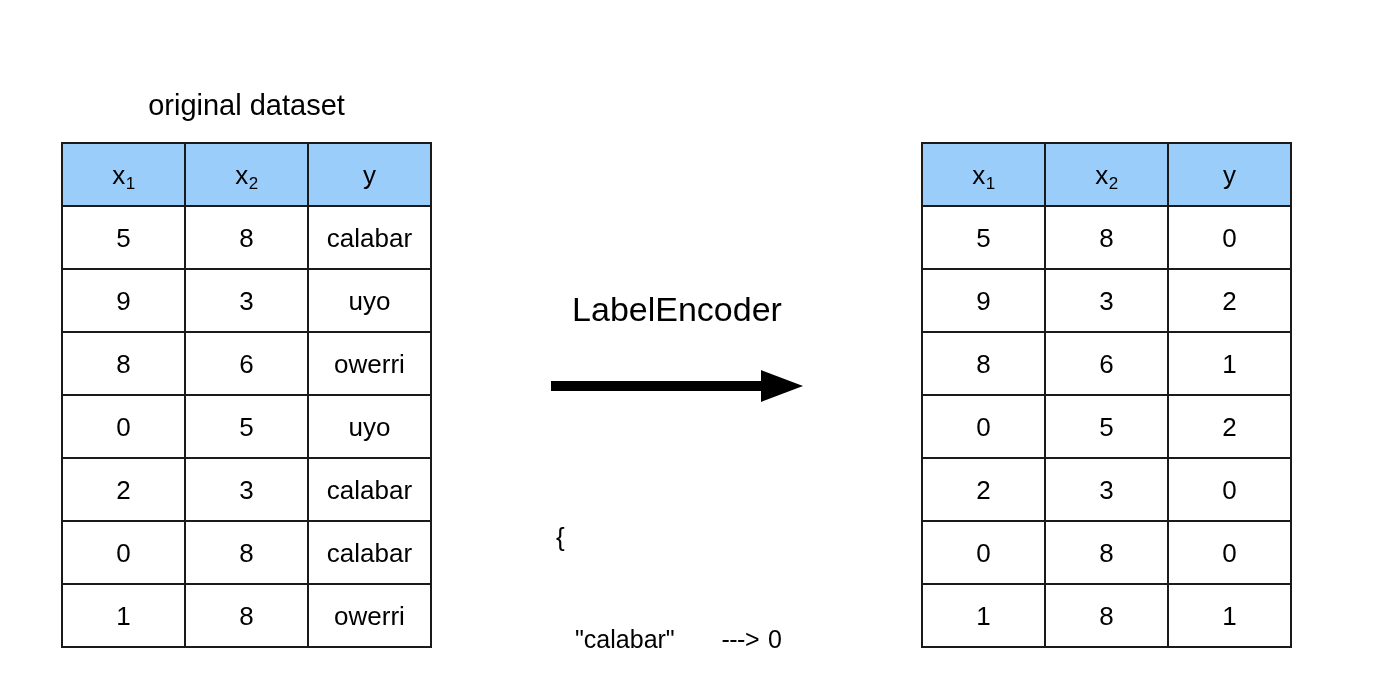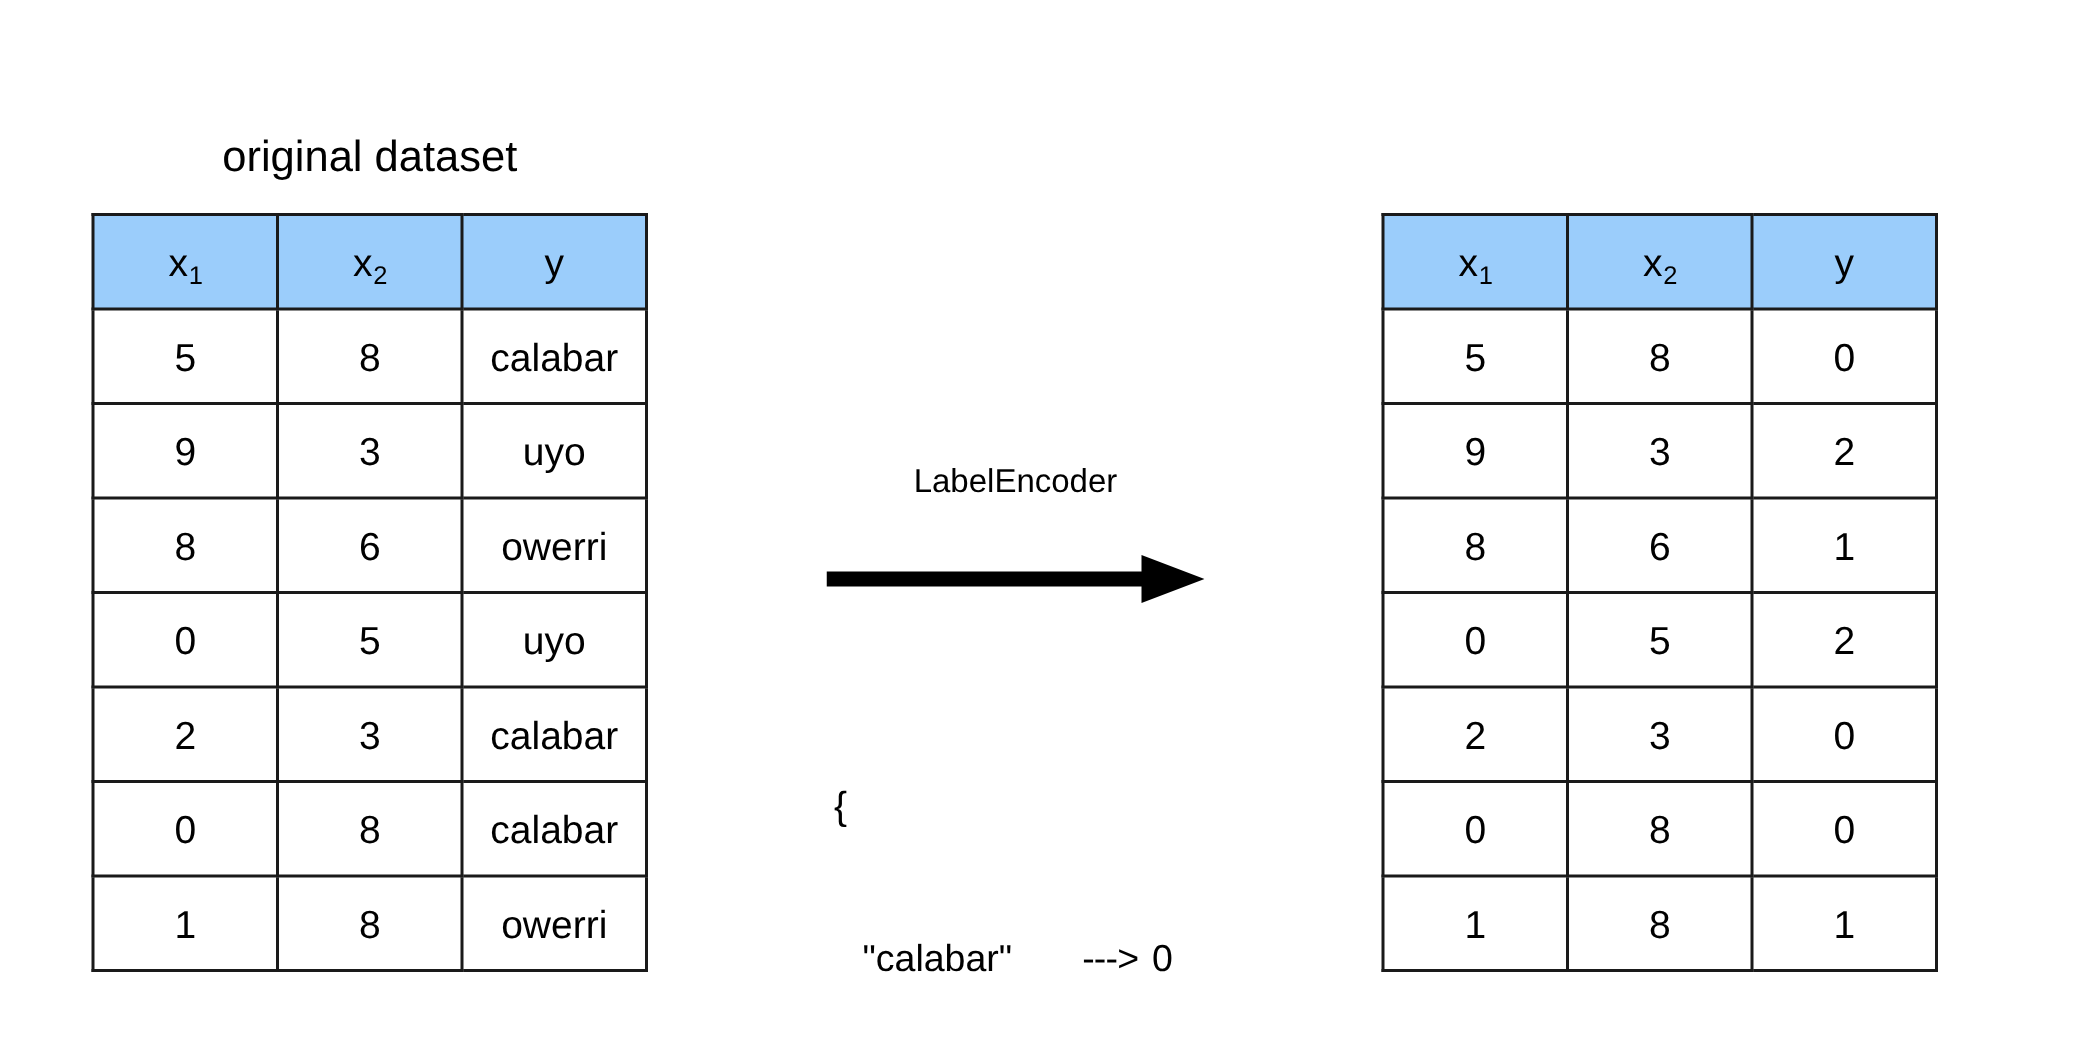--- a/index.html
+++ b/index.html
@@ -73,24 +73,24 @@
     vertical-align: baseline;
     position: relative;
     top: 5px;
     left: 0.5px;
   }
 
   
   #encoder-label {
     position: absolute;
     left: 497px;
-    top: 304px;
+    top: 292px;
     width: 360px;
     text-align: center;
-    font-size: 22px;
+    font-size: 34px;
     line-height: 34px;
     white-space: nowrap;
   }
 
   #arrow {
     position: absolute;
     left: 551px;
     top: 366px;
     width: 252px;
     height: 40px;

